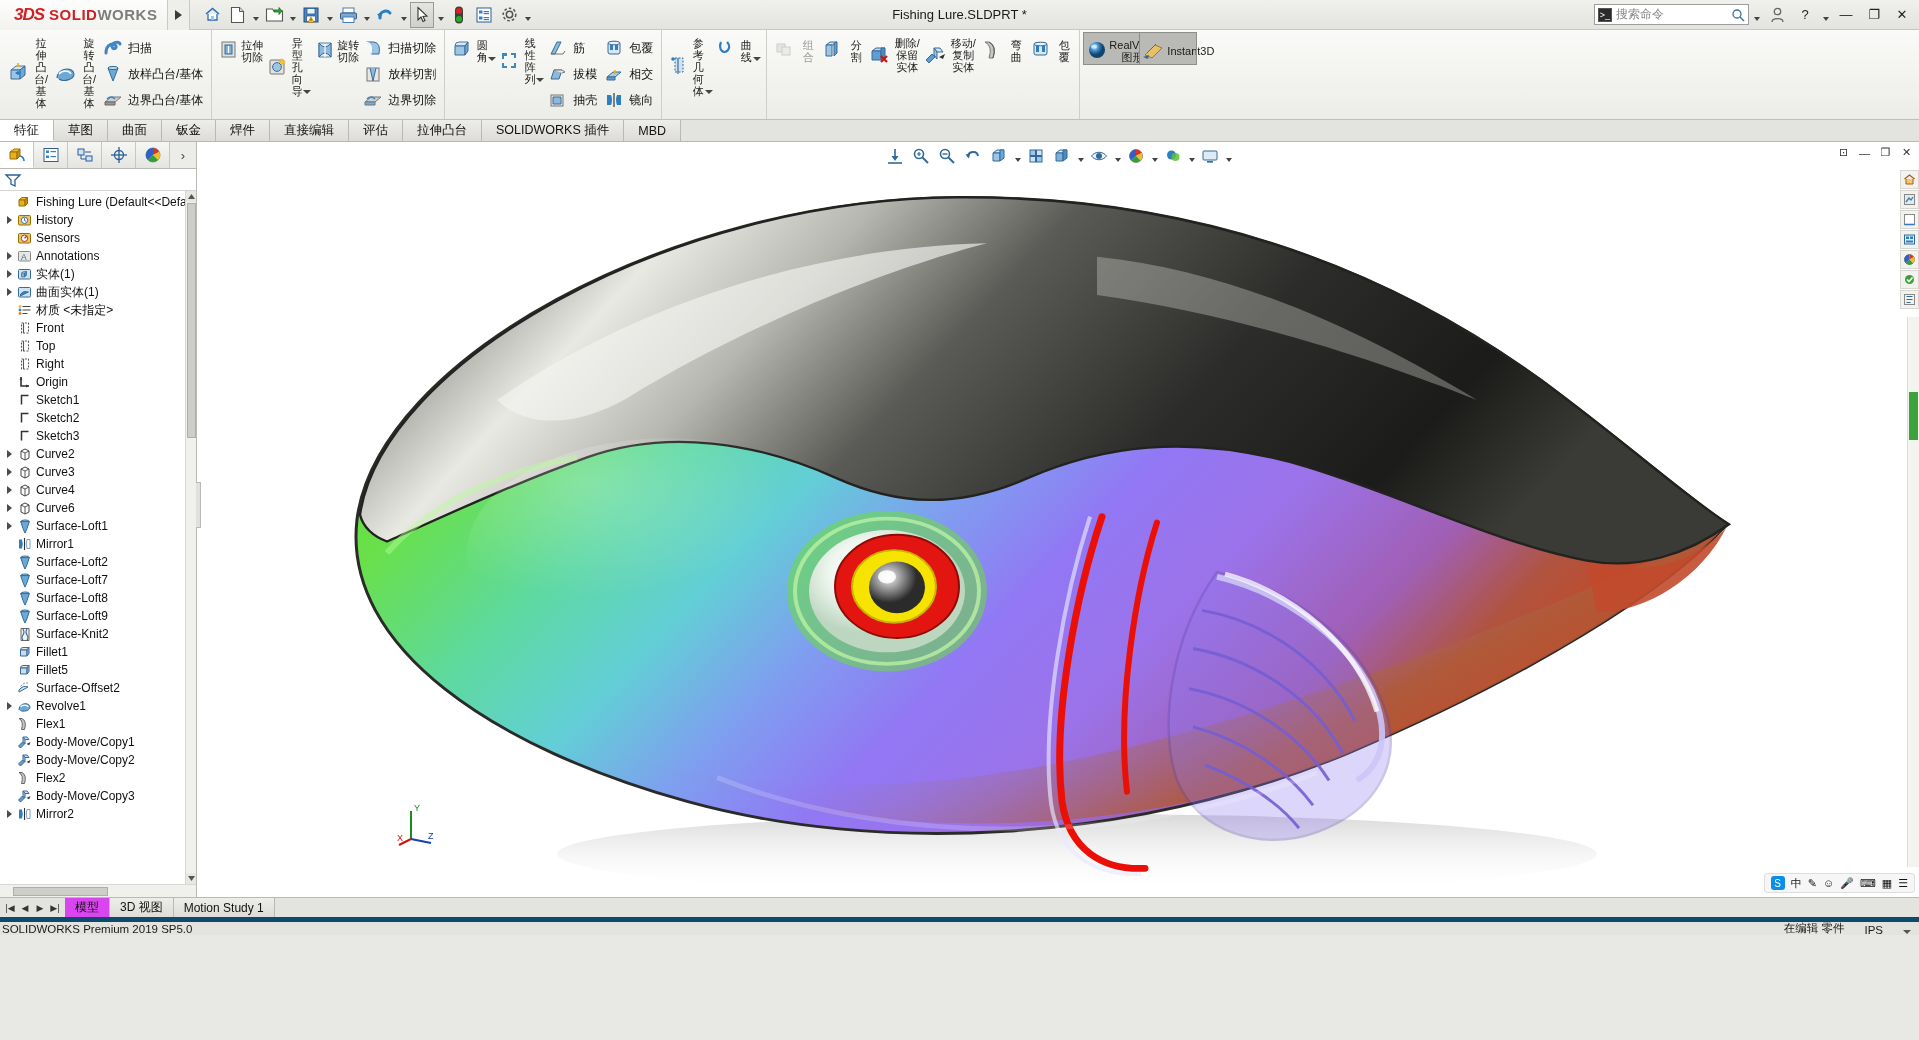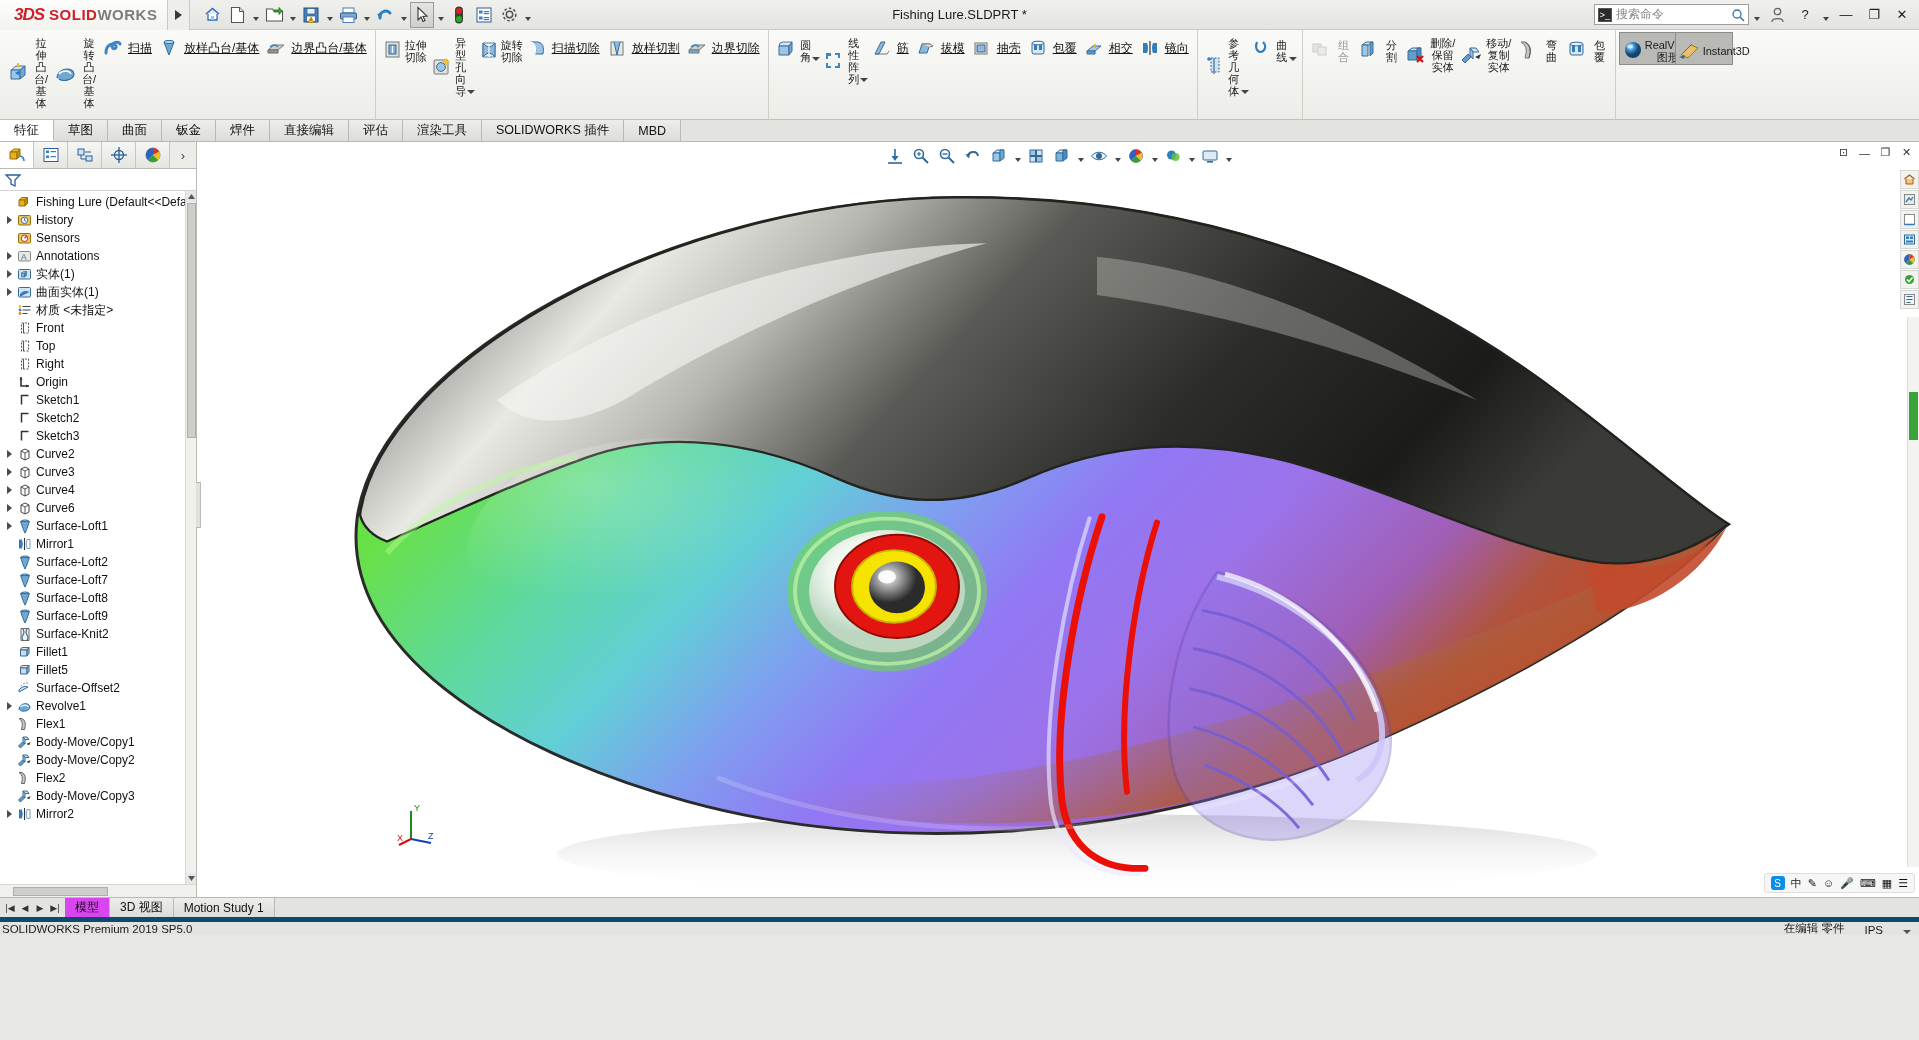--- a/index.html
+++ b/index.html
@@ -42,21 +42,21 @@
   
   .ribbon { height:90px; background:linear-gradient(#fafaf8,#ececE8); border-bottom:1px solid #c0c0bc;
             display:flex; align-items:stretch; flex:none; position:relative; }
   .rgroup { display:flex; align-items:flex-start; padding:3px 4px 0 4px; border-right:1px solid #cfcfca; height:89px;}
   .rgroup:last-child{border-right:none;}
   .rbtn { width:48px; min-width:48px; display:flex; align-items:center; padding:3px 1px 0 1px; cursor:default;}
   .rbtn .ic { width:28px; height:28px; display:flex; align-items:center; justify-content:center; }
   .rbtn .lb { font-size:11px; text-align:center; line-height:12px; color:#1a1a1a; margin-top:1px;}
   .rbtn .dd { height:10px; display:flex; align-items:center; justify-content:center; margin-top:auto;}
   .rbtn .dd:after{content:""; border-top:4px solid #444; border-left:4px solid transparent; border-right:4px solid transparent;}
-  .rcol { display:flex; justify-content:center; padding-top:2px;text-decoration:underline;}
+  .rcol { display:flex; flex-direction:column; justify-content:center; padding-top:2px;}
   .rsmall { display:flex; align-items:center; gap:4px; height:26px; padding:0 4px 0 2px; cursor:default;}
   .rsmall .ic { width:22px; height:22px; display:flex; align-items:center; justify-content:center;}
   .rsmall .lb { font-size:12px; white-space:nowrap;}
   .rbtn.wide { width:56px; min-width:56px;}
   .rbtn.disabled .lb { color:#9a9a9a; }
   .rbtn.disabled .ic { opacity:0.45; }
   .rbtn.active { background:#b9b9b5; outline:1px solid #8d8d89; }
 
   
   .cmdtabs { height:22px; background:#e3e3df; display:flex; align-items:stretch; flex:none; border-bottom:1px solid #b8b8b4; position:relative;}
@@ -578,21 +578,21 @@
   </div>
 
   <div class="cmdtabs">
     <div class="ctab sel">特征</div>
     <div class="ctab">草图</div>
     <div class="ctab">曲面</div>
     <div class="ctab">钣金</div>
     <div class="ctab">焊件</div>
     <div class="ctab">直接编辑</div>
     <div class="ctab">评估</div>
-    <div class="ctab">渲染工具</div>
+    <div class="ctab">拉伸凸台</div>
     <div class="ctab">SOLIDWORKS 插件</div>
     <div class="ctab">MBD</div>
   </div>
 
   <div class="bodyrow">
 
     <div class="leftpanel">
       <div class="lp-tabs">
         <div class="lptab sel">
           <svg width="20" height="18" viewBox="0 0 20 18">

